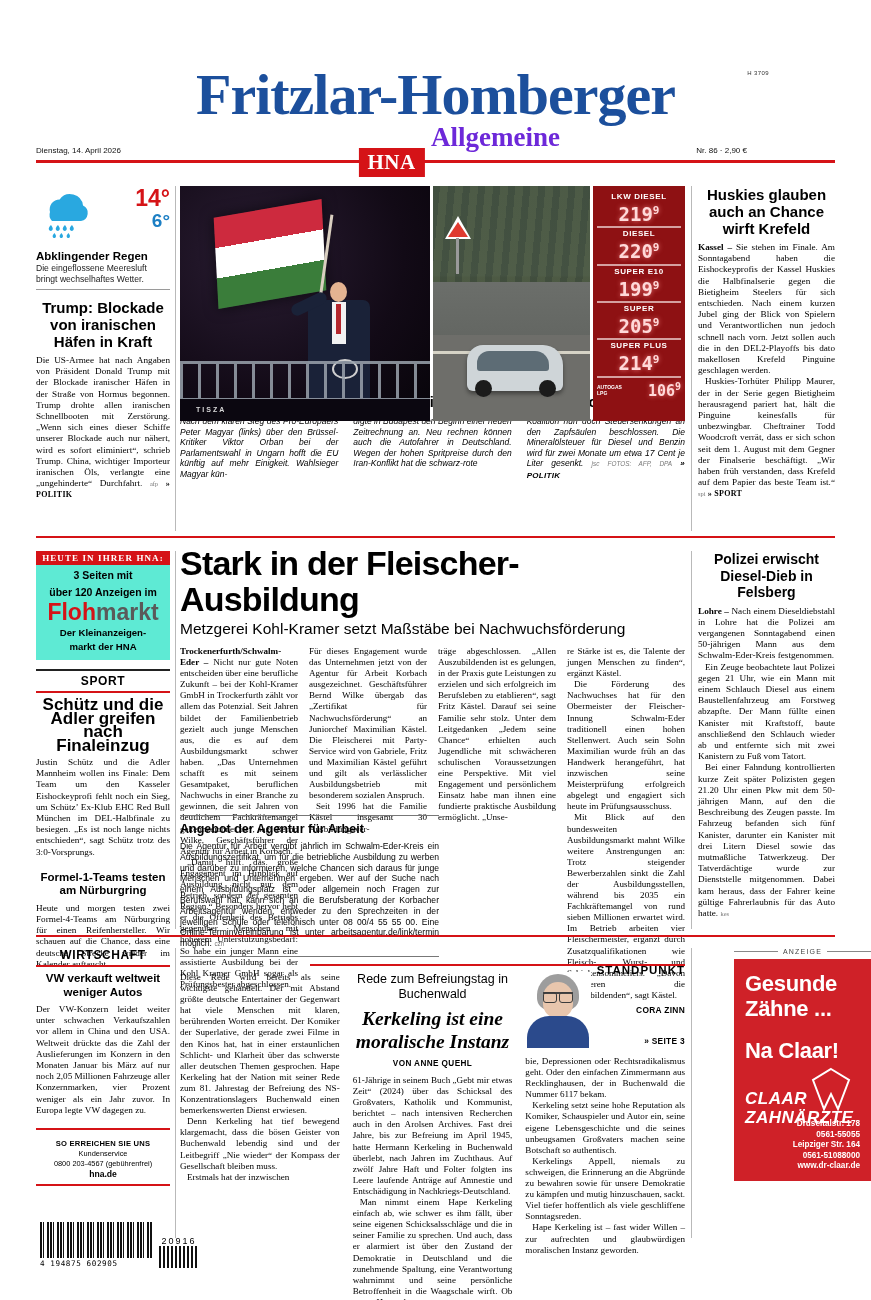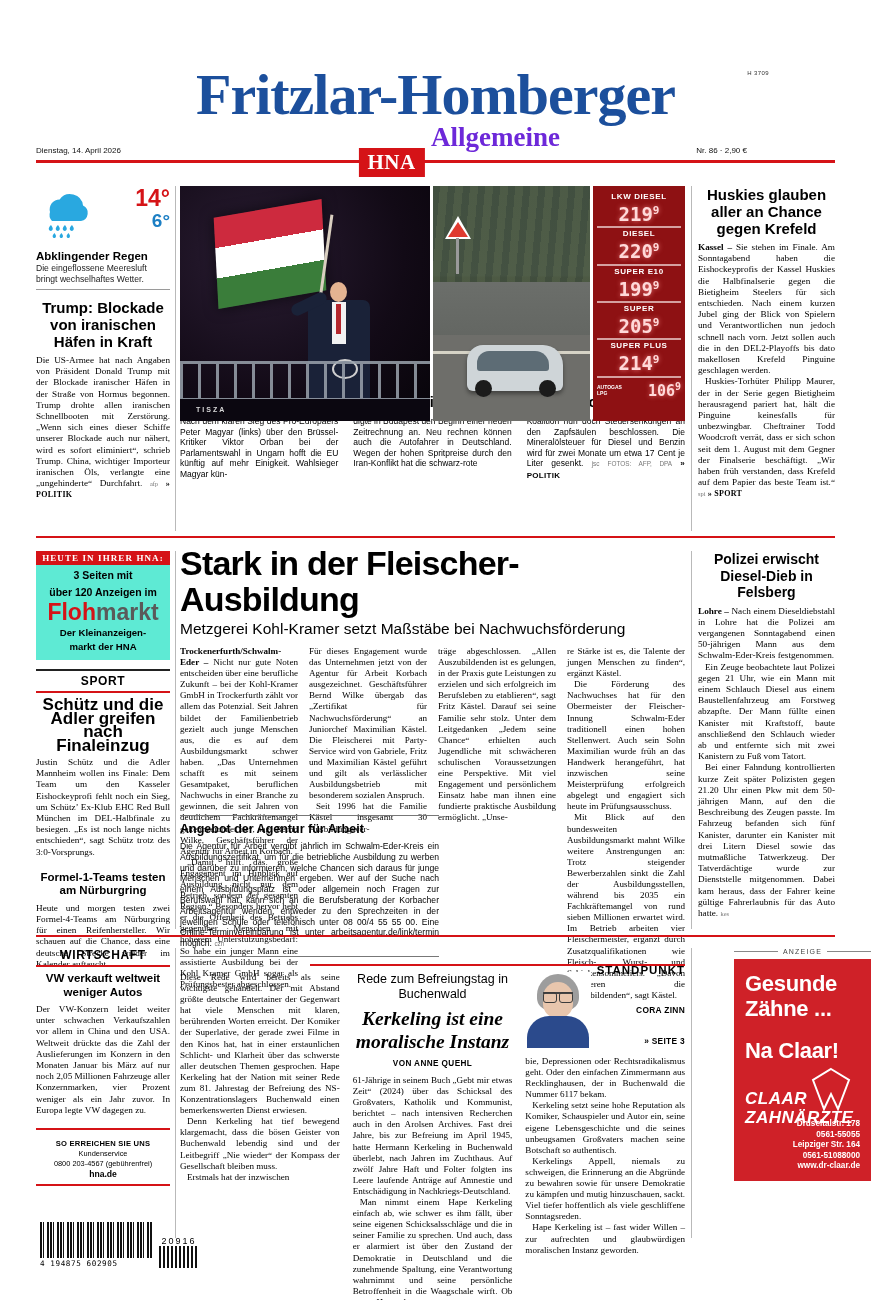--- a/index.html
+++ b/index.html
@@ -95,21 +95,21 @@
   .pb-row{border-bottom:2px solid #d5a0a0;padding:1px 0 2px;}
   .pb-lab{color:#fff;font-weight:700;font-size:8px;text-align:center;letter-spacing:.6px;}
   .pb-val{color:#ffd9d9;font-family:"DejaVu Sans Mono",monospace;font-weight:700;font-size:19px;
      text-align:center;line-height:20px;letter-spacing:0;text-shadow:0 0 5px rgba(255,140,140,.8);}
   .pb-val sup{font-size:11px;}
   .pb-last{display:flex;align-items:center;gap:3px;padding-top:3px;}
   .pb-last-lab{color:#fff;font-weight:700;font-size:5px;line-height:6px;}
   .pb-last-val{color:#ffd9d9;font-family:"DejaVu Sans Mono",monospace;font-weight:700;font-size:15px;margin-left:auto;text-shadow:0 0 5px rgba(255,140,140,.8);}
 
   .cap-head{font-weight:700;font-size:14.5px;text-align:center;margin:7px 0 6px;}
-  .cap-cols{display:flex;gap:15px;}
+  .cap-cols{display:flex;gap:15px;font-style:italic;}
   .cap-cols > div{flex:1;font-size:8.5px;line-height:10.6px;text-align:justify;hyphens:auto;}
   .mid-l{position:absolute;left:36px;top:551px;width:134px;}
   .mid-c{position:absolute;left:180px;top:551px;width:505px;}
   .mid-r{position:absolute;left:698px;top:551px;width:137px;}
 
   .flohbox{background:#5eead4;padding:0 0 7px;text-align:center;}
   .floh-top{background:#d51317;color:#fff;font-family:"Liberation Serif",serif;font-weight:700;
      font-size:9px;letter-spacing:1.1px;padding:2px 0;}
   .floh-l1{font-weight:700;font-size:10.5px;line-height:13px;margin-top:4px;}
   .floh-big{font-size:23px;font-weight:700;line-height:25px;margin-top:1px;}
@@ -289,21 +289,21 @@
       <div>
         <span>Koalition nun doch Steuersenkungen an den Zapfsäulen beschlossen. Die Mineralölsteuer für Diesel und Benzin wird für zwei Monate um etwa 17 Cent je Liter gesenkt.</span>
         <span class="credit">jsc</span>
         <span class="credit">FOTOS: AFP, DPA</span>
         <span class="ressort">» POLITIK</span>
       </div>
     </div>
   </div>
 
   <div class="col-r">
-    <div class="hl-2" style="margin-top:0">Huskies glauben aller an Chance gegen Krefeld</div>
+    <div class="hl-2" style="margin-top:0">Huskies glauben auch an Chance wirft Krefeld</div>
     <div class="body-serif">
       <p style="margin:0;text-indent:0">
         <span class="kicker">Kassel –</span><span> Sie stehen im Finale. Am Sonntagabend haben die Eishockeyprofis der Kassel Huskies die Halbfinalserie gegen die Bietigheim Steelers für sich entschieden. Nach einem kurzen Jubel ging der Blick von Spielern und Verantwortlichen nun jedoch schnell nach vorn. Jetzt sollen auch die in den DEL2-Playoffs bis dato makellosen Krefeld Pinguine geschlagen werden.</span>
       </p>
       <p style="margin:0;text-indent:7px">
         <span>Huskies-Torhüter Philipp Maurer, der in der Serie gegen Bietigheim herausragend pariert hat, hält die Pinguine keinesfalls für unbezwingbar. Cheftrainer Todd Woodcroft verrät, dass er sich schon seit dem 1. August mit dem Gegner der Finalserie beschäftigt. „Wir haben früh verstanden, dass Krefeld auf dem Papier das beste Team ist.“</span>
         <span class="credit">spi</span>
         <span class="ressort">» SPORT</span>
       </p>
     </div>

